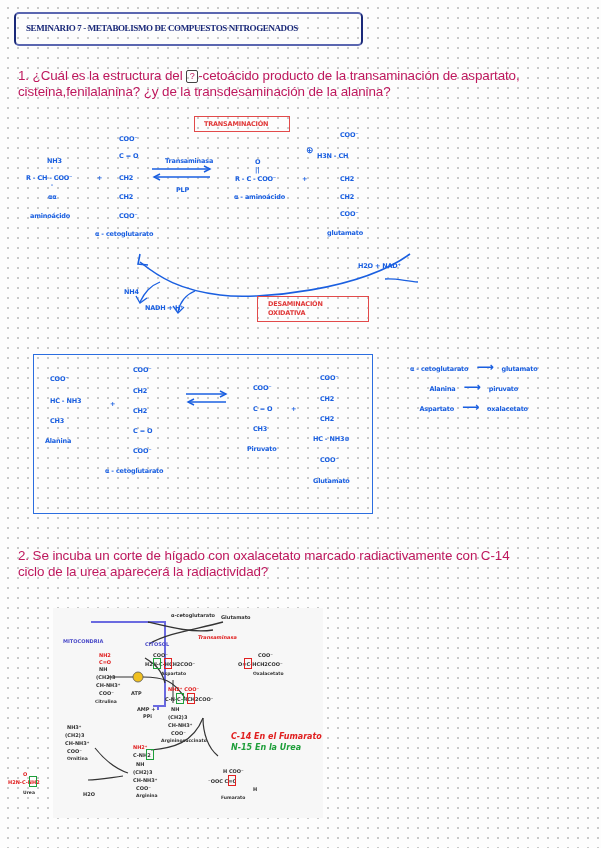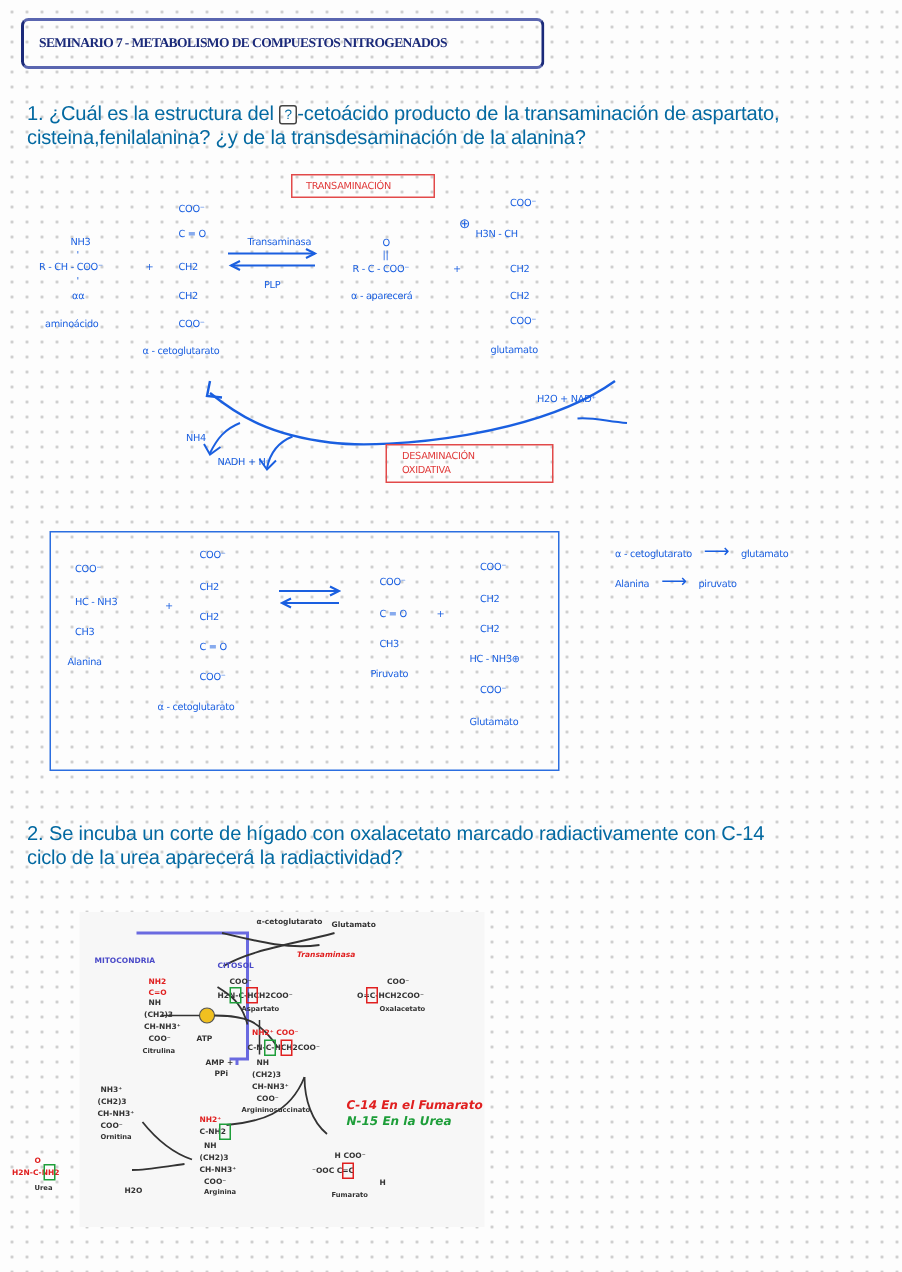--- a/index.html
+++ b/index.html
@@ -4,25 +4,25 @@
 <style>
   html,body{margin:0;padding:0;}
   body{
     width:601px;height:848px;overflow:hidden;position:relative;
     background-color:#fdfdfd;
     background-image:radial-gradient(circle,#c9c9c9 0.8px,transparent 1.1px);
     background-size:10px 10px;background-position:3px 3px;
     font-family:"Liberation Sans",sans-serif;color:#1a1a1a;
   }
   .abs{position:absolute;}
-  .hw{font-family:"DejaVu Sans",sans-serif;color:#1a5fe0;font-size:6.5px;font-weight:normal;letter-spacing:-0.2px;white-space:nowrap;}
+  .hw{font-family:"DejaVu Sans",sans-serif;color:#1a5fe0;font-size:6.5px;font-weight:bold;letter-spacing:-0.2px;white-space:nowrap;text-align:center;}
   .hw-red{color:#e03a3a;}
   .title-box{left:14px;top:12px;width:345px;height:30px;border:2px solid #1b2a7a;border-radius:5px;border-top-color:#5a66b0;border-bottom-color:#5a66b0;}
   .title-box span{position:absolute;left:10px;top:9px;font-family:Liberation Serif, serif;font-size:9px;font-weight:bold;color:#1b2a7a;letter-spacing:-0.4px;white-space:nowrap;}
-  .q{font-size:13.4px;line-height:16px;color:#0369a1;letter-spacing:-0.1px;}
+  .q{font-size:13.4px;line-height:16px;color:#be185d;letter-spacing:-0.1px;}
   .redbox{border:1.5px solid #e24a4a;}
   .bluebox{border:1.5px solid #2b6ee0;}
   .figure{left:53px;top:608px;width:270px;height:210px;background:#f7f7f7;}
   .fig-txt{font-family:"DejaVu Sans",sans-serif;font-size:5px;font-weight:bold;color:#333;white-space:nowrap;}
   .mark-g{border:1.5px solid #1e9e3a;width:6px;height:9px;position:absolute;}
   .mark-r{border:1.5px solid #e02020;width:6px;height:9px;position:absolute;}
   .legend{font-family:"DejaVu Sans",sans-serif;font-style:italic;font-weight:bold;font-size:8px;white-space:nowrap;}
   .qmark{display:inline-block;width:10px;height:11px;border:1px solid #444;border-radius:2px;font-size:9px;line-height:11px;text-align:center;vertical-align:1px;}
 </style>
 </head>
@@ -61,21 +61,21 @@
   <line x1="2" y1="5" x2="60" y2="5" stroke="#1a5fe0" stroke-width="1.4"></line>
   <polyline points="54,2 60,5 54,8" fill="none" stroke="#1a5fe0" stroke-width="1.4"></polyline>
   <line x1="4" y1="13" x2="60" y2="13" stroke="#1a5fe0" stroke-width="1.4"></line>
   <polyline points="10,10 4,13 10,16" fill="none" stroke="#1a5fe0" stroke-width="1.4"></polyline>
 </svg>
 <div class="abs hw" style="left:176px;top:186px;">PLP</div>
 
 <div class="abs hw" style="left:255px;top:158px;">O</div>
 <div class="abs hw" style="left:255px;top:166px;">||</div>
 <div class="abs hw" style="left:235px;top:175px;">R - C - COO⁻</div>
-<div class="abs hw" style="left:234px;top:193px;">α - aparecerá</div>
+<div class="abs hw" style="left:234px;top:193px;">α - aminoácido</div>
 <div class="abs hw" style="left:302px;top:175px;">+</div>
 
 <div class="abs hw" style="left:340px;top:131px;">COO⁻</div>
 <div class="abs hw" style="left:306px;top:145px;font-size:9px;">⊕</div>
 <div class="abs hw" style="left:317px;top:152px;">H3N - CH</div>
 <div class="abs hw" style="left:340px;top:175px;">CH2</div>
 <div class="abs hw" style="left:340px;top:193px;">CH2</div>
 <div class="abs hw" style="left:340px;top:210px;">COO⁻</div>
 <div class="abs hw" style="left:327px;top:229px;">glutamato</div>
 
@@ -133,20 +133,25 @@
 <div class="abs" style="left:410px;top:360px;">
   <div class="hw" style="position:relative;height:20px;">
     <span>α - cetoglutarato</span>
     <span style="font-size:12px;margin:0 6px;">⟶</span>
     <span>glutamato</span>
   </div>
   <div class="hw" style="position:relative;height:20px;">
     <span>Alanina</span>
     <span style="font-size:12px;margin:0 6px;">⟶</span>
     <span>piruvato</span>
+  </div>
+  <div class="hw" style="position:relative;height:20px;">
+    <span>Aspartato</span>
+    <span style="font-size:12px;margin:0 6px;">⟶</span>
+    <span>oxalacetato</span>
   </div>
 </div>
 
 <div class="abs q" style="left:18px;top:548px;width:580px;">
   <div>2. Se incuba un corte de hígado con oxalacetato marcado radiactivamente con C-14</div>
   <div>ciclo de la urea aparecerá la radiactividad?</div>
 </div>
 
 <div class="abs figure">
   <svg class="abs" style="left:0;top:0;" width="270" height="210">

